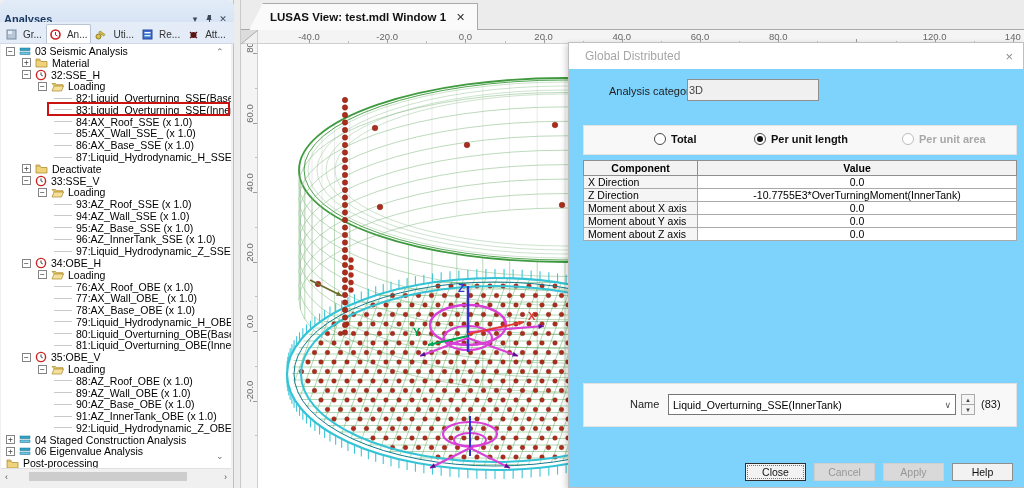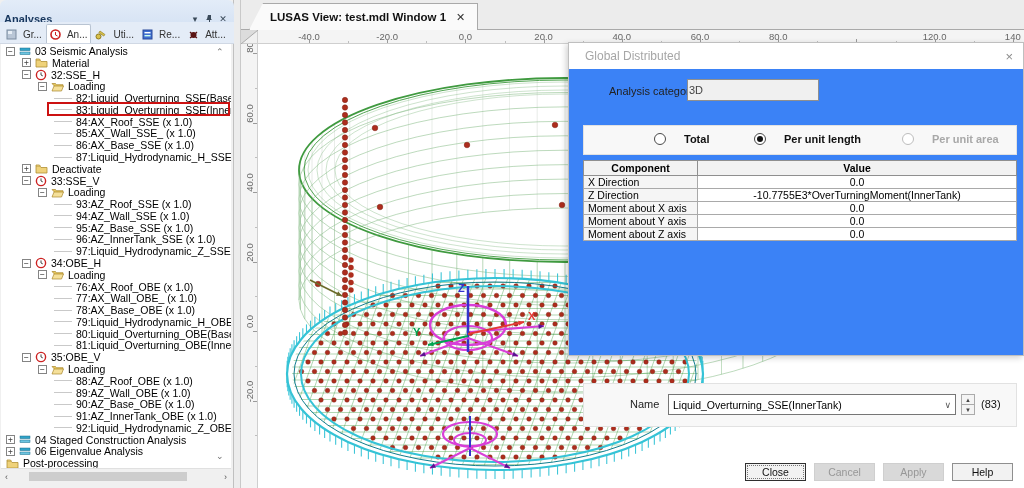--- a/index.html
+++ b/index.html
@@ -40,28 +40,28 @@
   .rh-label { position:absolute; top:1px; font-size:9.5px; color:#666; transform:translateX(-50%); }
   .rh-tick { position:absolute; bottom:0; width:1px; height:4px; background:#9a9a9a; }
   .rh-mtick { position:absolute; bottom:0; width:1px; height:2px; background:#bdbdbd; }
   #ruler-v { left:241px; top:44px; width:17px; height:444px; background:#f4f4f4; border-right:1px solid #cfcfcf; overflow:hidden; }
   .rv-label { position:absolute; left:1px; font-size:9.5px; color:#666; transform:rotate(-90deg); transform-origin:center; width:30px; text-align:center; margin-left:-8px; }
   .rv-tick { position:absolute; right:0; height:1px; width:4px; background:#9a9a9a; }
   .rv-mtick { position:absolute; right:0; height:1px; width:2px; background:#bdbdbd; }
   #canvas { left:258px; top:44px; width:766px; height:444px; background:#fff; overflow:hidden; }
 
   
-  #dialog { left:568px; top:42px; width:456px; height:314px; background:#3b82f6; border:1px solid #bfbfbf; box-shadow:-2px 2px 6px rgba(0,0,0,.18); z-index:10; }
+  #dialog { left:568px; top:42px; width:456px; height:446px; background:#7dd3fc; border:1px solid #bfbfbf; box-shadow:-2px 2px 6px rgba(0,0,0,.18); z-index:10; }
   #dlg-titlebar { left:0; top:0; width:454px; height:26px; background:#ffffff; display:flex; align-items:center; padding:0 10px 0 16px; }
   #dlg-title { flex:1; color:#a6a6a6; font-size:12px; }
   #dlg-close { color:#8c8c8c; font-size:13px; }
   #dlg-cat-label { left:40px; top:42px; color:#222; font-size:11px; }
   #dlg-cat-box { left:118px; top:36px; width:132px; height:22px; background:#f0f0f0; border:1px solid #8f8f8f; display:flex; align-items:center; padding-left:1px; color:#444; }
   #radio-strip { left:14px; top:82px; width:434px; height:30px; background:#f8f8f8; border:1px solid #e2e2e2; }
-  .radio-item { position:absolute; display:flex; align-items:center; gap:18px; top:7px; font-weight:bold; color:#111; }
+  .radio-item { position:absolute; display:flex; align-items:center; gap:5px; top:7px; font-weight:bold; color:#111; }
   .rdot { width:12px; height:12px; border-radius:50%; border:1px solid #4a4a4a; background:#fff; display:flex; align-items:center; justify-content:center; }
   .rdot.checked::after { content:""; width:6px; height:6px; border-radius:50%; background:#111; }
   .radio-item.disabled { color:#a8a8a8; }
   .radio-item.disabled .rdot { border-color:#bdbdbd; }
   #dlg-table { left:14px; top:117px; width:434px; border-collapse:collapse;padding-left:20px; }
   #dlg-table th { background:#f2f2f2; border:1px solid #8f8f8f; font-size:10.5px; font-weight:bold; height:15px; }
   #dlg-table td { border:1px solid #a9a9a9; font-size:10.5px; height:13px; padding:0 4px; background:#fff; }
   #dlg-table td.comp { background:#f5f5f5; width:114px; }
   #dlg-table td.val { text-align:center; }
   #name-strip { left:14px; top:340px; width:434px; height:44px; background:#f8f8f8; border:1px solid #e2e2e2; }

